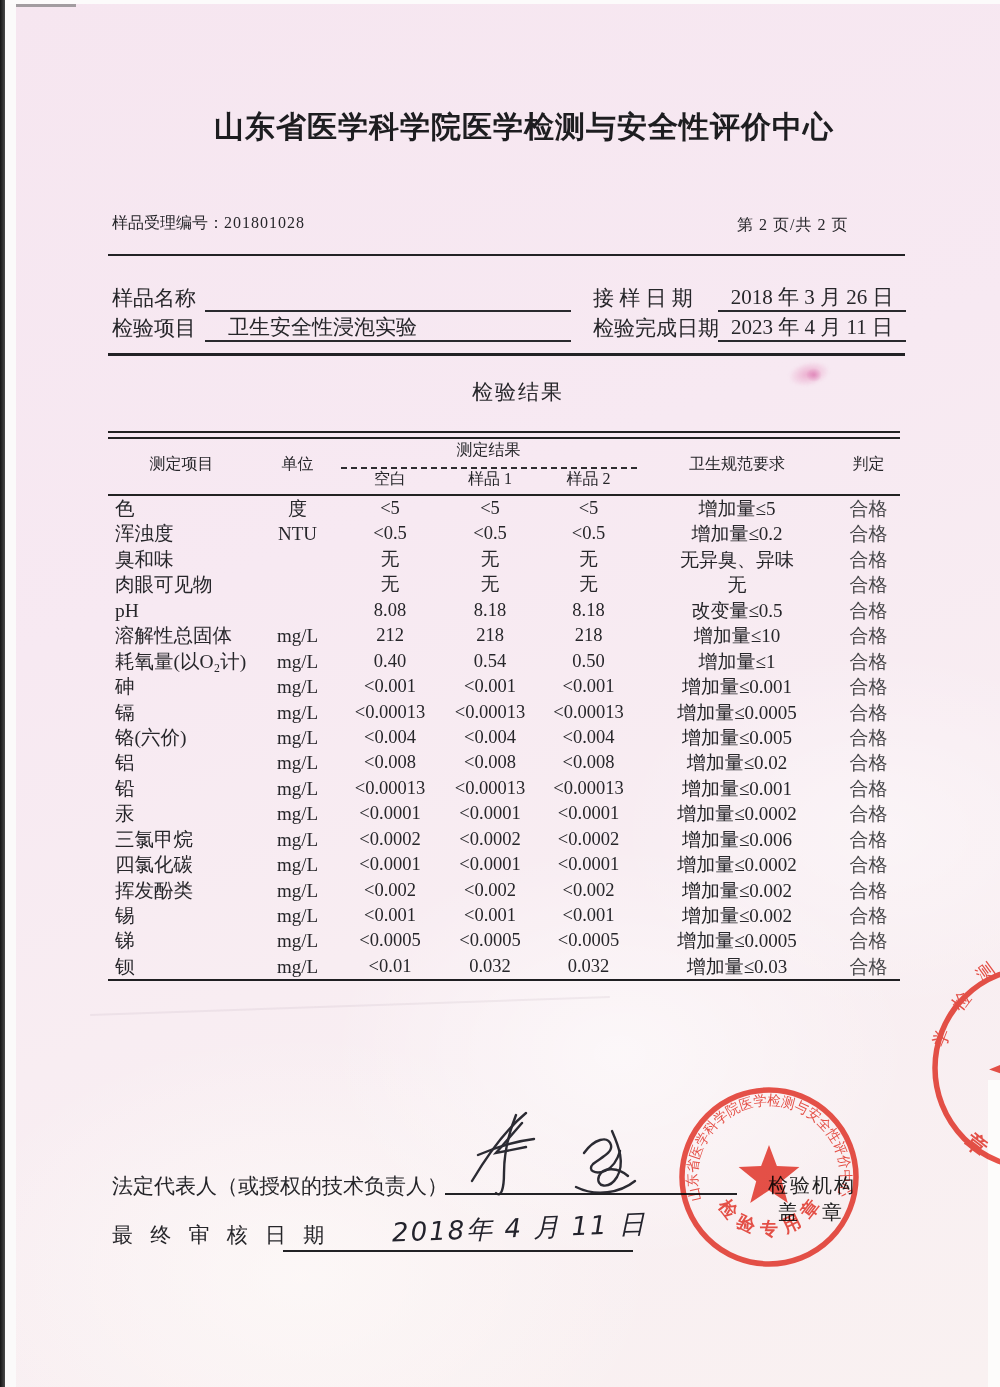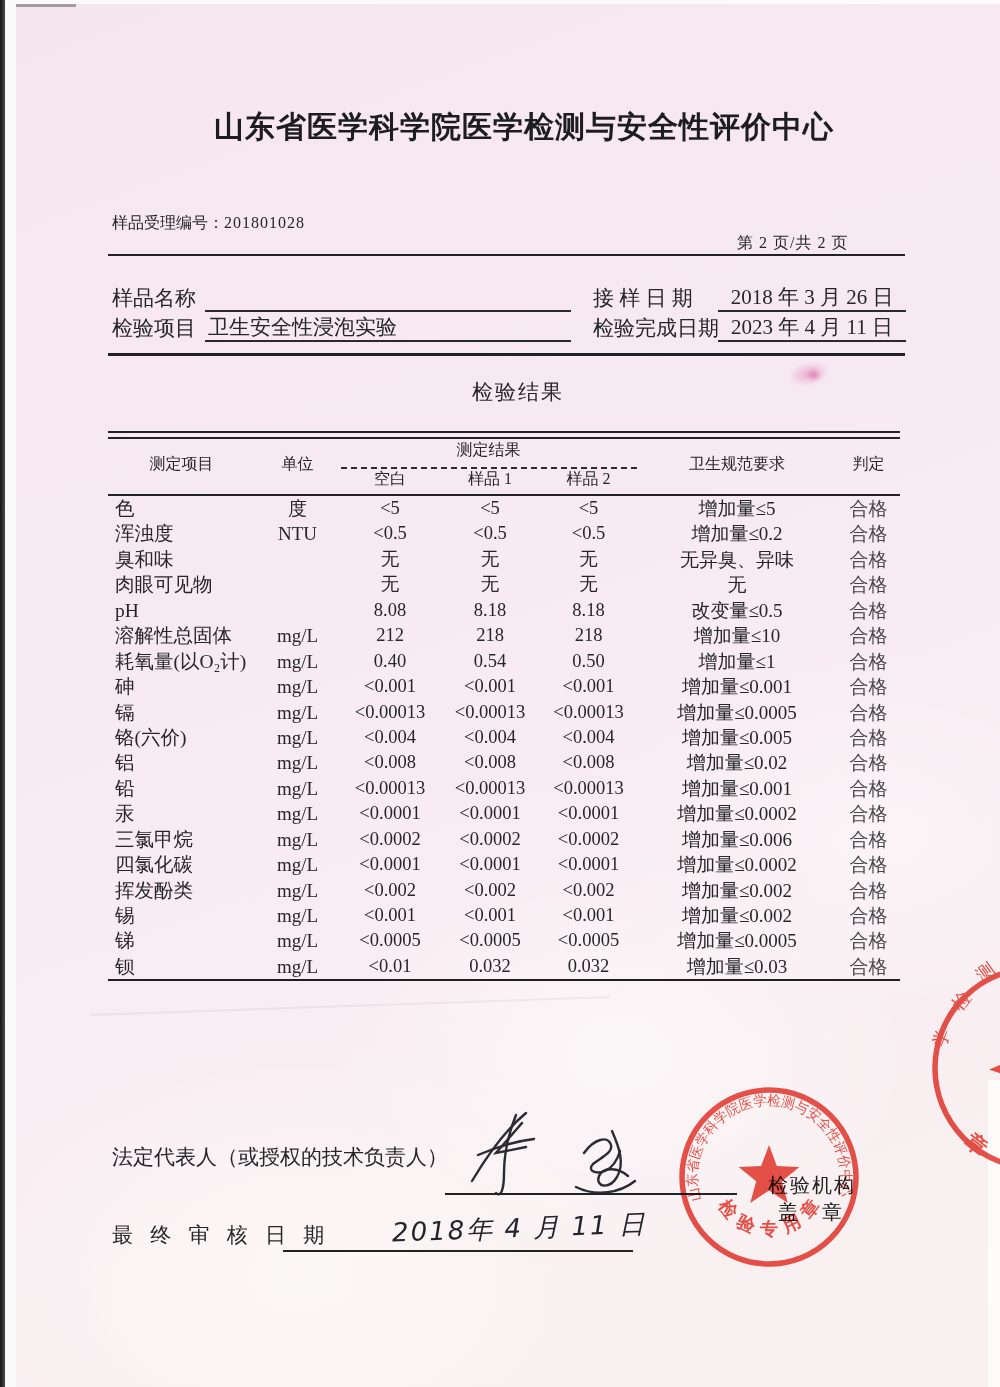--- a/index.html
+++ b/index.html
@@ -59,33 +59,33 @@
   <div class="edge-right-white"></div>
   <div class="pink-smudge"></div>
   <div class="pink-smudge2"></div>
   <div class="crease"></div>
 
   <div class="abs ctr h-title" style="left:48px;top:107px;width:952px;">山东省医学科学院医学检测与安全性评价中心</div>
 
   <div class="abs t20" style="left:112px;top:213px;">
     <span>样品受理编号：</span><span style="letter-spacing:1px;">201801028</span>
   </div>
-  <div class="abs t20" style="left:737px;top:233px;letter-spacing:1px;">第 2 页/共 2 页</div>
+  <div class="abs t20" style="left:737px;top:215px;letter-spacing:1px;">第 2 页/共 2 页</div>
 
   <div class="rule" style="left:108px;top:254px;width:797px;height:2px;"></div>
 
   <div class="abs info-label" style="left:112px;top:284px;">样品名称</div>
   <div class="u-line" style="left:205px;top:283px;width:366px;height:27px;"></div>
 
   <div class="abs info-label" style="left:593px;top:284px;">接  样  日  期</div>
   <div class="abs info-value ctr" style="left:718px;top:283px;width:188px;">2018 年 3 月 26 日</div>
   <div class="u-line" style="left:718px;top:283px;width:188px;height:27px;"></div>
 
   <div class="abs info-label" style="left:112px;top:314px;">检验项目</div>
-  <div class="abs info-value" style="left:208px;top:313px;">卫生安全性浸泡实验</div>
+  <div class="abs info-value" style="left:228px;top:313px;">卫生安全性浸泡实验</div>
   <div class="u-line" style="left:205px;top:313px;width:366px;height:27px;"></div>
 
   <div class="abs info-label" style="left:593px;top:314px;">检验完成日期</div>
   <div class="abs info-value ctr" style="left:718px;top:313px;width:188px;">2023 年 4 月 11 日</div>
   <div class="u-line" style="left:718px;top:313px;width:188px;height:27px;"></div>
 
   <div class="rule" style="left:108px;top:353px;width:797px;height:3px;"></div>
 
   <div class="abs ctr" style="left:36px;top:378px;width:964px;font-size:21px;letter-spacing:2px;">检验结果</div>
 
@@ -302,21 +302,21 @@
       <path d="M34,78 C46,58 66,28 88,10"></path>
       <path d="M78,12 C70,32 66,52 66,70 C66,86 63,95 58,90"></path>
       <path d="M40,52 C58,44 80,38 96,36"></path>
       <path d="M84,20 L58,50 L88,44"></path>
       <path d="M146,50 C156,36 170,32 173,42 C175,50 162,55 155,61 C149,67 157,72 167,68 C176,64 180,55 182,48"></path>
       <path d="M174,28 C181,44 187,60 179,74 C171,87 157,84 161,73 C165,63 181,65 190,73"></path>
       <path d="M138,84 C158,94 182,90 197,78"></path>
     </g>
   </svg>
 
-  <div class="abs" style="left:112px;top:1143px;font-size:21px;">法定代表人（或授权的技术负责人）</div>
+  <div class="abs" style="left:112px;top:1172px;font-size:21px;">法定代表人（或授权的技术负责人）</div>
   <div class="rule" style="left:445px;top:1193px;width:292px;height:2px;"></div>
 
   <div class="abs" style="left:112px;top:1221px;font-size:21px;letter-spacing:6px;">最 终 审 核 日 期</div>
   <div class="abs hand" style="left:392px;top:1211px;font-size:26px;transform:rotate(-2deg);letter-spacing:2px;">2018年 4 月 11 日</div>
   <div class="rule" style="left:283px;top:1250px;width:350px;height:2px;"></div>
 
   <div class="abs seal-note" style="left:768px;top:1172px;">检验机构</div>
   <div class="abs seal-note" style="left:778px;top:1199px;">盖　章</div>
 
   <svg class="seal-svg" style="left:669px;top:1077px;" width="200" height="205" viewBox="0 0 200 205">

